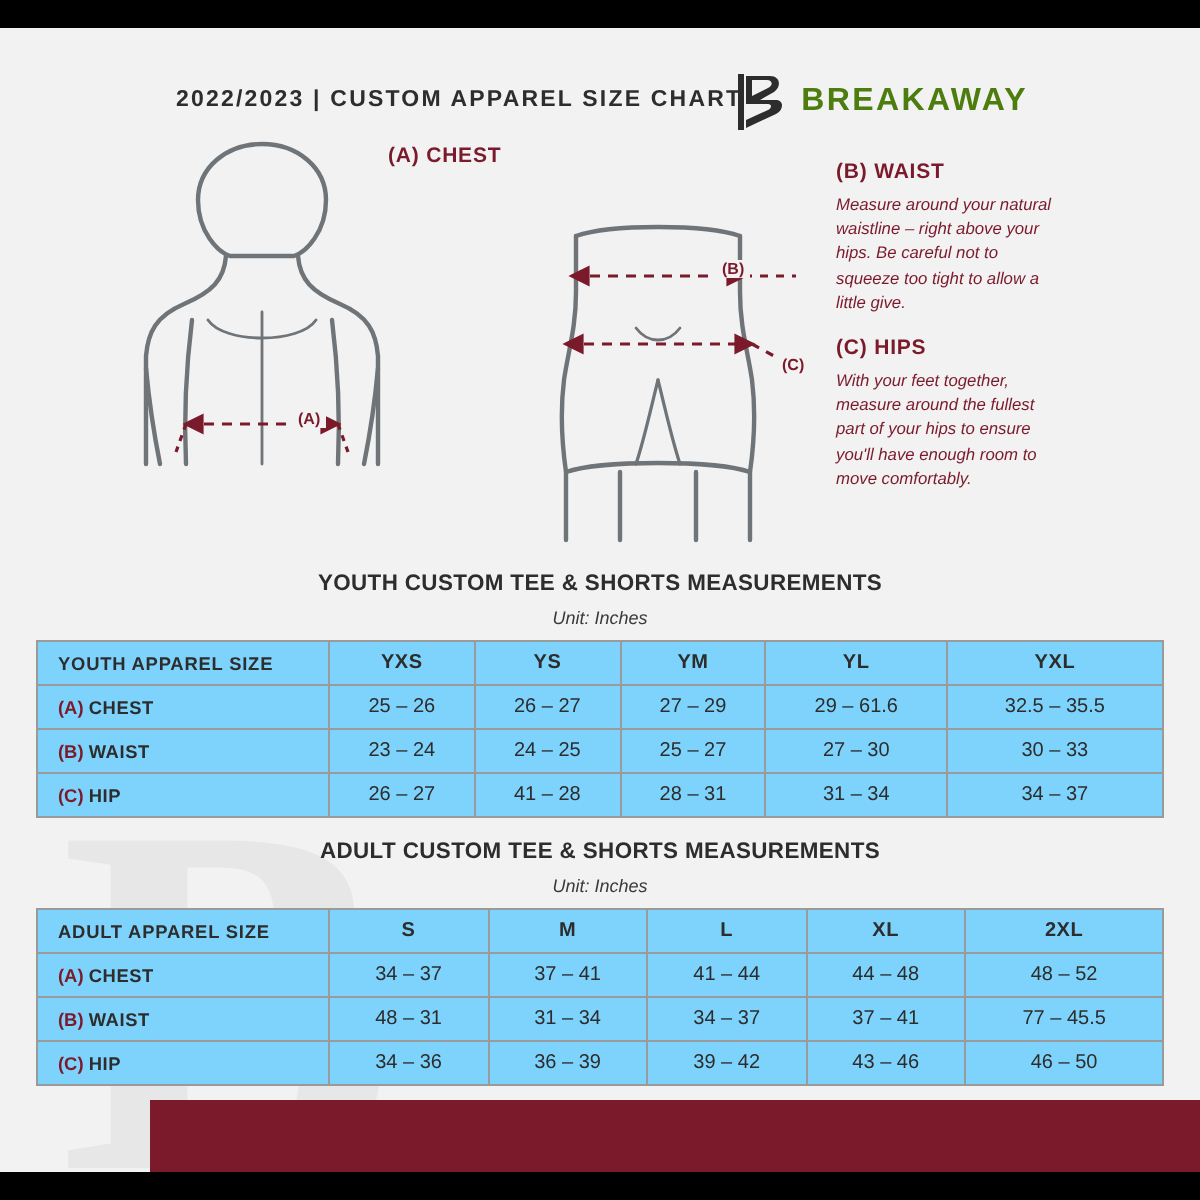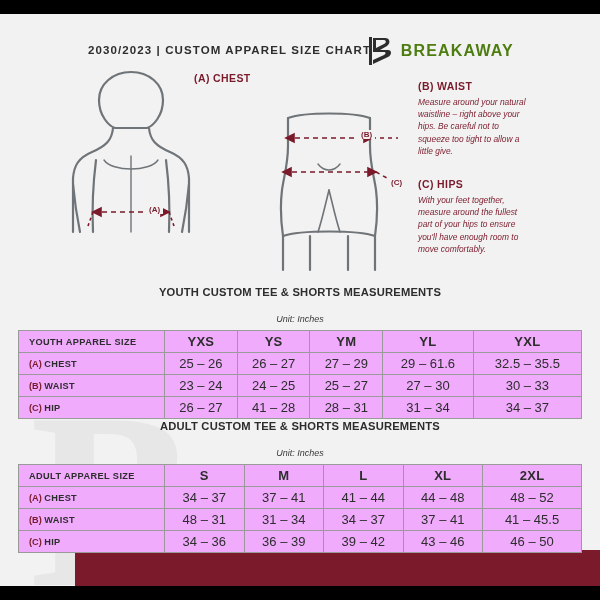--- a/index.html
+++ b/index.html
@@ -122,21 +122,21 @@
     margin-bottom: 4px;
   }
   .note-body {
     font-size: 8.4px;
     font-style: italic;
     line-height: 1.45;
     color: #7b1a2b;
   }
   .note-chest { left: 194px; top: 12px; width: 110px; }
   .note-waist { left: 418px; top: 20px; width: 112px; }
-  .note-hips  { left: 418px; top: 118px; width: 112px; }
+  .note-hips  { left: 418px; top: 108px; width: 112px; }
 
   .meas-label {
     position: absolute;
     font-size: 8px;
     font-weight: bold;
     color: #7b1a2b;
     background: #f2f2f2;
     padding: 0 3px;
   }
 
@@ -150,33 +150,33 @@
     font-size: 11.2px;
     font-weight: bold;
     color: #2d2d2d;
     letter-spacing: 0.2px;
   }
   .tbl-sub {
     text-align: center;
     font-size: 9px;
     font-style: italic;
     color: #3a3a3a;
-    margin-top: 16px;
+    margin-top: 6px;
     margin-bottom: 6px;
   }
   table {
     border-collapse: collapse;
     margin: 0 auto;
     width: 564px;
-    background: #f0abfc;
+    background: #7dd3fc;
   }
   th, td {
     border: 1px solid #9a9a9a;
     height: 21px;
-    font-size: 13px;
+    font-size: 10px;
     color: #2d2d2d;
     text-align: center;
     padding: 0;
   }
   th.row-head, td.row-head {
     text-align: left;
     padding-left: 10px;
     font-size: 9.2px;
   }
   th {
@@ -206,21 +206,21 @@
 
   <div class="top-bar"></div>
   <div class="bottom-bar"></div>
 
   <div class="sheet">
 
     <div class="watermark">B</div>
     <div class="footer-band"></div>
 
     <div class="header">
-      <div class="header-title">2030/2023  |  CUSTOM APPAREL SIZE CHART</div>
+      <div class="header-title">2022/2023  |  CUSTOM APPAREL SIZE CHART</div>
       <div class="brand">
         <div class="brand-mark">
           <svg width="26" height="30" viewBox="0 0 26 30">
             <path d="M6 2 L18 2 C23 2 24 7 20 10 L13 14 L21 14 C25 14 25 19 21 21 L6 28 L6 24 L17 19 C19 18 19 16 17 16 L6 16 Z M9 4 L9 12 L17 8 C20 6.5 19 4 16.5 4 Z" fill="#2d2d2d"></path>
             <path d="M2 1 L5 1 L5 29 L2 29 Z" fill="#2d2d2d"></path>
           </svg>
         </div>
         <div class="brand-name">BREAKAWAY</div>
       </div>
     </div>
@@ -378,21 +378,21 @@
             <td>41 – 44</td>
             <td>44 – 48</td>
             <td>48 – 52</td>
           </tr>
           <tr>
             <td class="row-head"><span class="tag">(B)</span> <span class="nm">WAIST</span></td>
             <td>48 – 31</td>
             <td>31 – 34</td>
             <td>34 – 37</td>
             <td>37 – 41</td>
-            <td>41 – 45.5</td>
+            <td>77 – 45.5</td>
           </tr>
           <tr>
             <td class="row-head"><span class="tag">(C)</span> <span class="nm">HIP</span></td>
             <td>34 – 36</td>
             <td>36 – 39</td>
             <td>39 – 42</td>
             <td>43 – 46</td>
             <td>46 – 50</td>
           </tr>
         </tbody>

